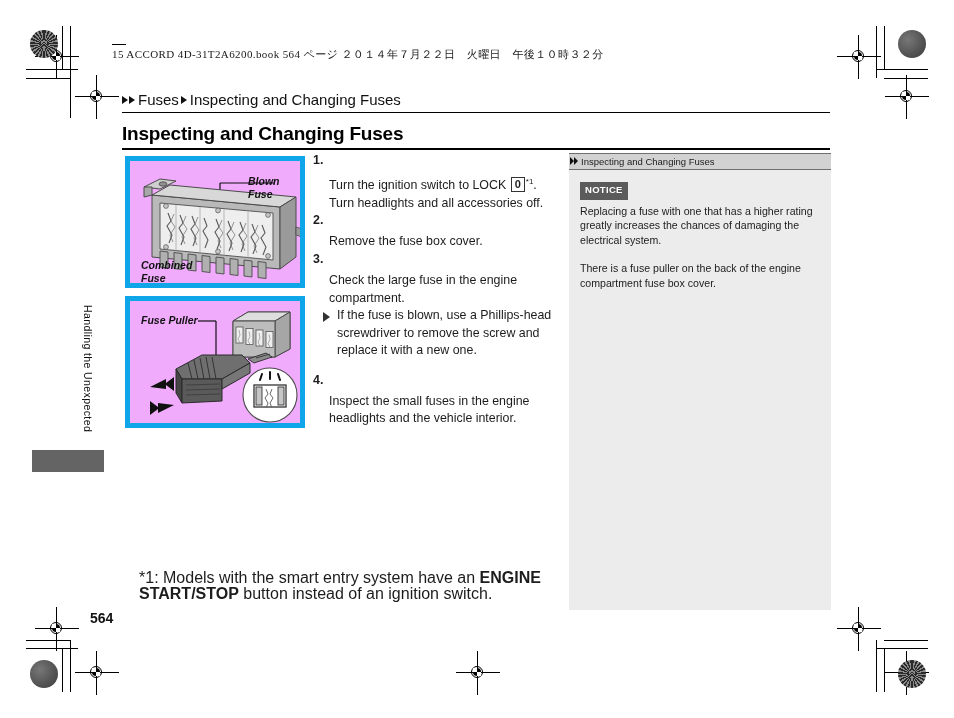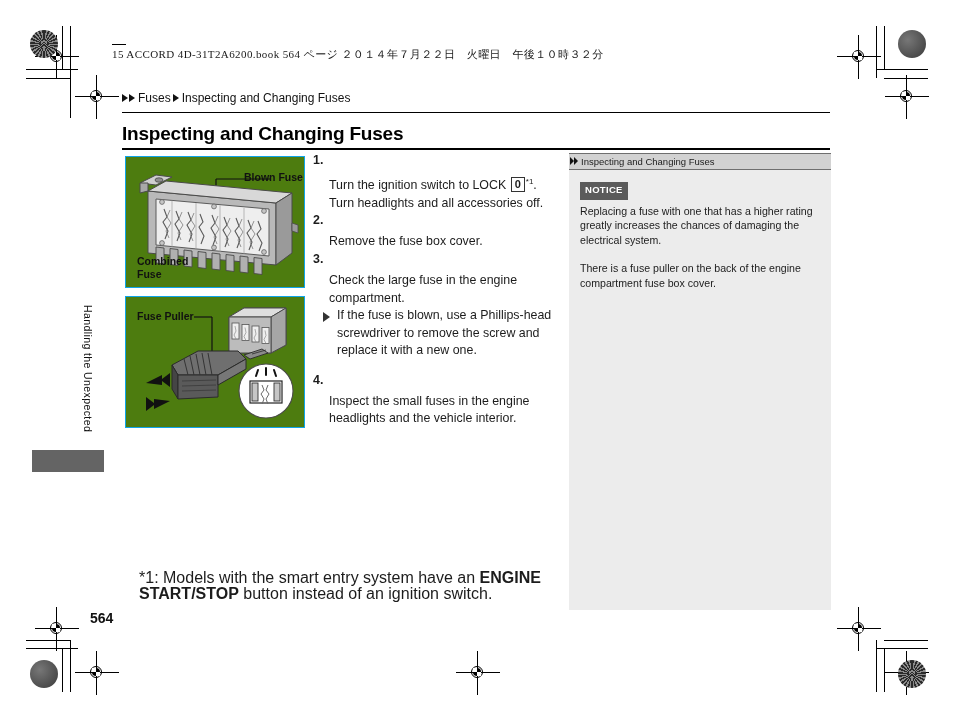--- a/index.html
+++ b/index.html
@@ -72,21 +72,21 @@
     font-family: "Liberation Serif", serif;
     font-size: 11px;
     letter-spacing: 0.4px;
     color: #1a1a1a;
     white-space: nowrap;
   }
 
   .breadcrumb {
     position: absolute;
     left: 122px; top: 91px;
-    font-size: 12px;
+    font-size: 15px;
     color: #111;
     white-space: nowrap;
     display: flex;
     align-items: center;
   }
   .tri {
     display: inline-block;
     width: 0; height: 0;
     border-left: 6px solid #111;
     border-top: 4px solid transparent;
@@ -113,24 +113,25 @@
   .title-underline {
     position: absolute;
     left: 122px; top: 148px;
     width: 708px; height: 2px;
     background: #000;
   }
 
   
   .figure {
     position: absolute;
-    background: #4d7c0f;
-    border: 1px solid #0ea5e9;
+    background: #f0abfc;
+    border: 5px solid #0ea5e9;
     box-sizing: border-box;
     overflow: hidden;
+    font-style: italic;
   }
   #fig1 { left: 125px; top: 156px; width: 180px; height: 132px; }
   #fig2 { left: 125px; top: 296px; width: 180px; height: 132px; }
 
   .fig-label {
     position: absolute;
     font-size: 10.5px;
     font-weight: bold;
     color: #111;
     line-height: 13px;

